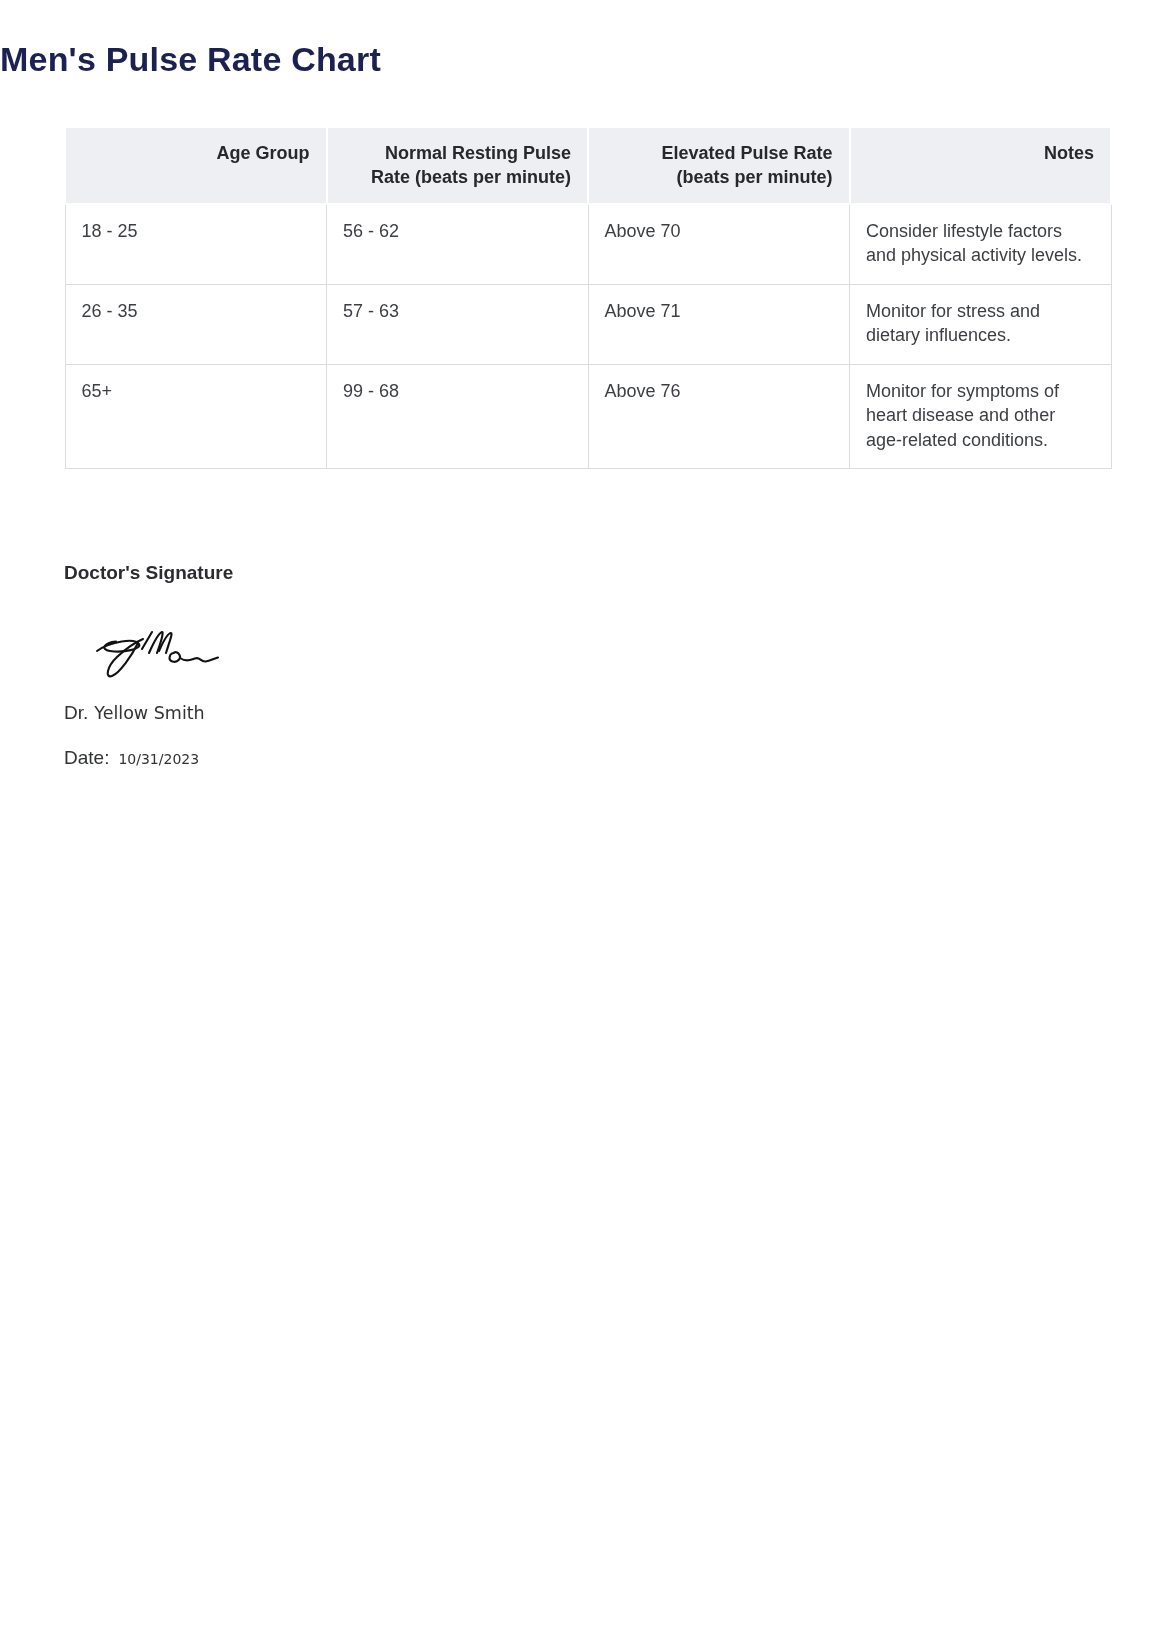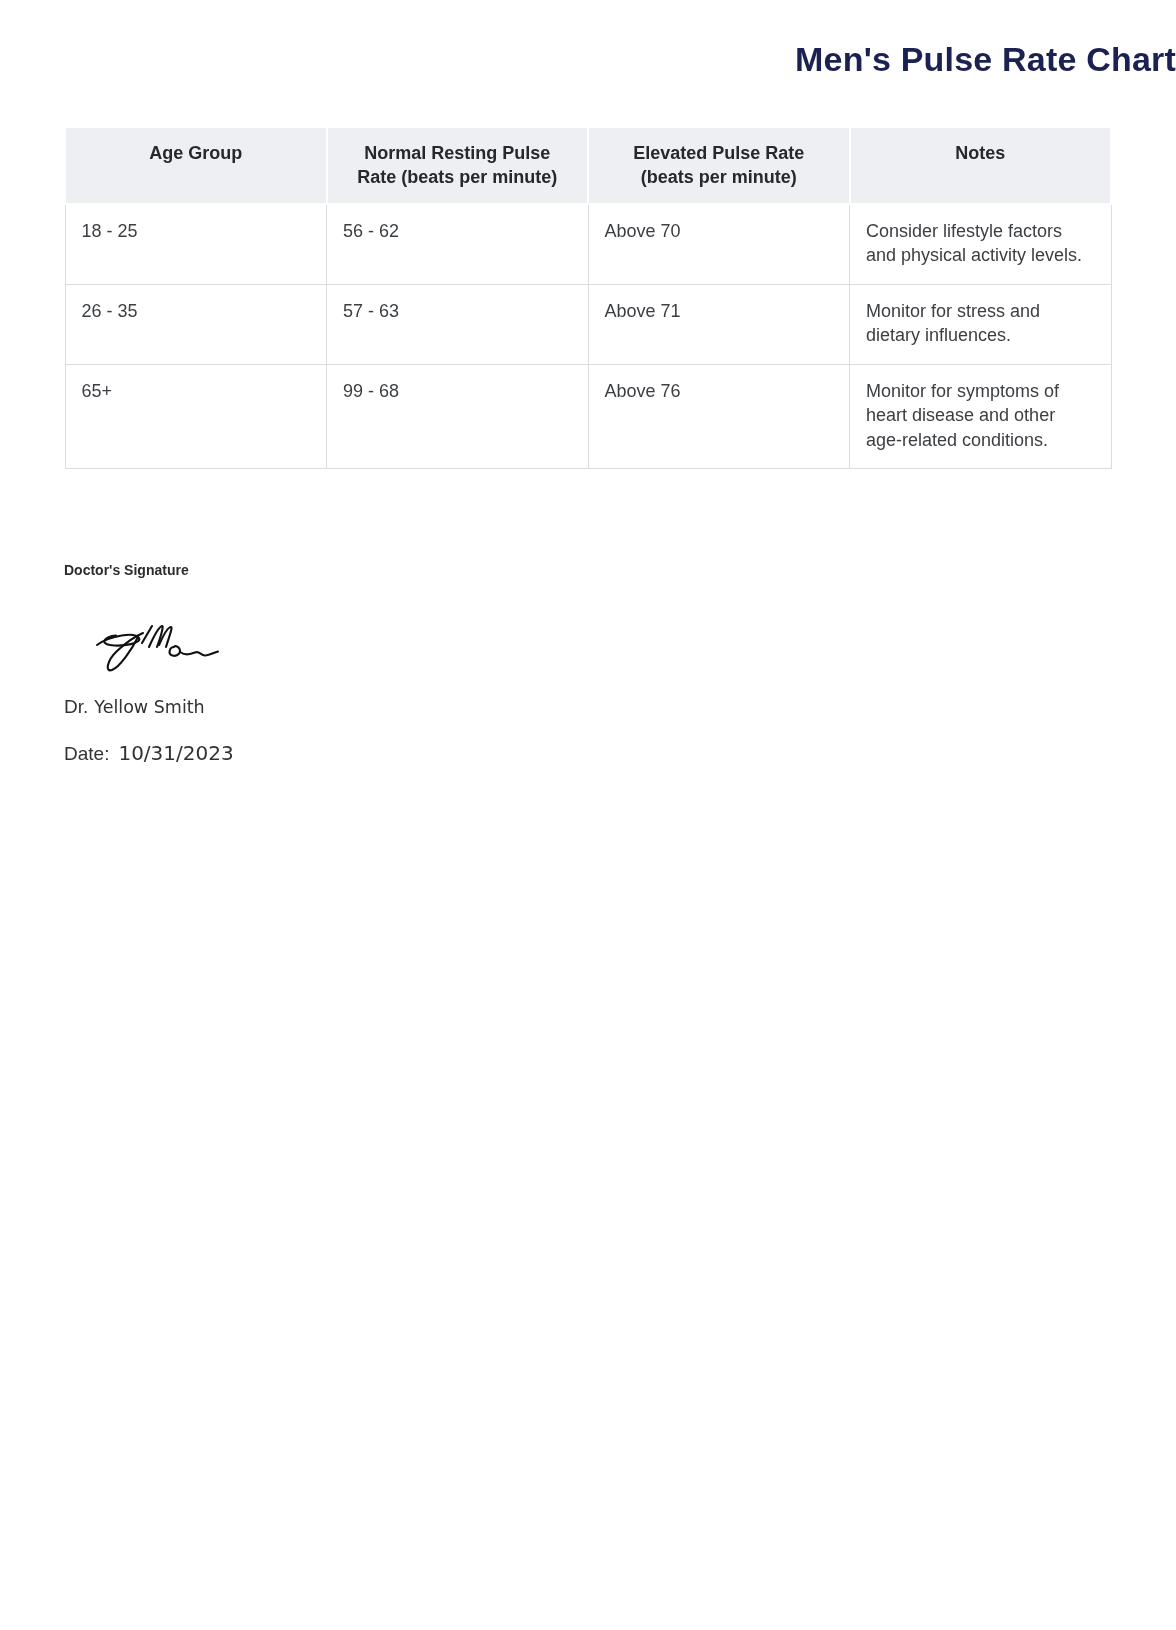--- a/index.html
+++ b/index.html
@@ -12,52 +12,52 @@
   *{box-sizing:border-box;}
   html,body{margin:0;padding:0;}
   body{
     width:1176px;height:1630px;background:#ffffff;
     font-family:"Liberation Sans",sans-serif;
     color:var(--body-text);
     position:relative;overflow:hidden;
   }
   .page-title{
     margin:40px 0 0 0;
-    text-align:right;
+    text-align:left;
     font-size:34px;
     font-weight:bold;
     color:var(--title-color);
     letter-spacing:.2px;
   }
   .table-wrap{margin:47px 64px 0 64px;}
   table.pulse-table{
     width:100%;
     border-collapse:collapse;
     table-layout:fixed;
     font-size:18px;
     line-height:1.36;
   }
   table.pulse-table th{
     background:var(--header-bg);
     color:var(--heading-text);
     font-weight:bold;
-    text-align:center;
+    text-align:right;
     vertical-align:top;
     padding:13px 16px;
     border:2px solid #ffffff;
   }
   table.pulse-table td{
     border:1px solid var(--border-color);
     vertical-align:top;
     padding:14px 16px 16px 16px;
     color:var(--body-text);
   }
   .sig-heading{
     margin:93px 0 12px 64px;
-    font-size:14px;
+    font-size:19px;
     font-weight:bold;
     color:#2a2c2f;
   }
   .sig-image{
     display:block;
     margin:44px 0 0 93px;
   }
   .sig-name{
     margin:18px 0 0 64px;
     font-size:19px;
@@ -68,21 +68,21 @@
     font-size:17.5px;
     margin-left:6px;
   }
   .date-line{
     margin:23px 0 0 64px;
     font-size:19px;
     color:#303234;
   }
   .date-line .filled-date{
     font-family:"DejaVu Sans",sans-serif;
-    font-size:20px;
+    font-size:14px;
     margin-left:9px;
   }
 </style>
 </head>
 <body>
 
 <h1 class="page-title">Men's Pulse Rate Chart</h1>
 
 <div class="table-wrap">
   <table class="pulse-table">

